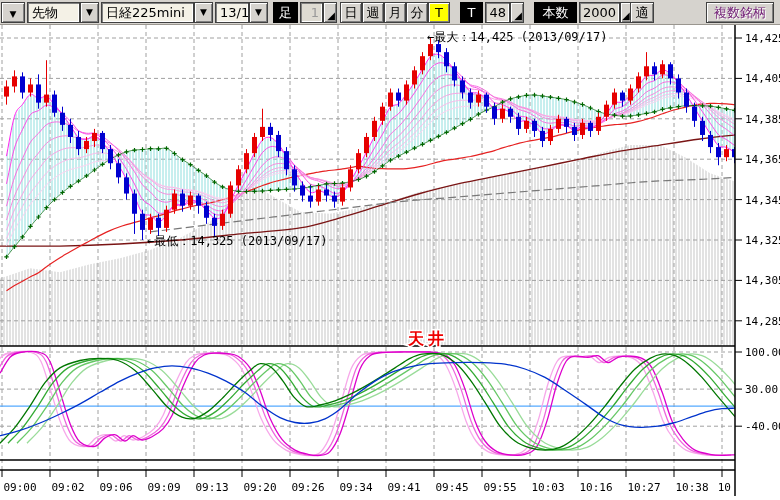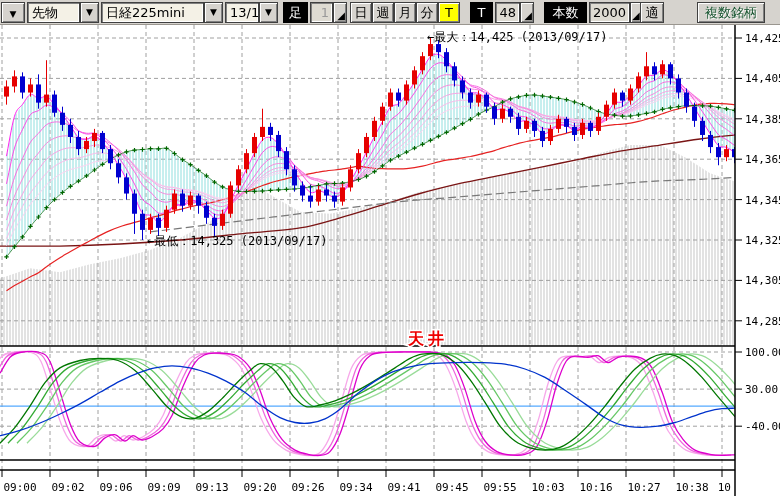--- a/index.html
+++ b/index.html
@@ -18,37 +18,37 @@
   .combo .fld{background:#f4f1e6;border:1px solid #404040;
               box-shadow:inset 1px 1px 0 #808080, inset -1px -1px 0 #fff;
               padding:0 4px;white-space:nowrap;overflow:hidden;}
   .arrowbtn{width:19px;display:flex;align-items:center;justify-content:center;font-size:9px;}
   .spin{display:flex;margin-left:2px;}
   .spin .val{background:#dedbd2;border:1px solid #404040;
              box-shadow:inset 1px 1px 0 #808080, inset -1px -1px 0 #fff;
              text-align:right;padding:0 3px;font-size:13px;}
   .spin .val.dis{color:#9a9a9a;}
   .spinbtn{width:14px;display:flex;align-items:flex-end;justify-content:flex-end;font-size:10px;line-height:10px;padding:1px;}
-  .disabled-btn{margin-left:auto;margin-right:14px;color:#14532d;text-shadow:1px 1px 0 #fff;text-align:center;}
+  .disabled-btn{margin-left:auto;margin-right:5px;color:#701a75;text-shadow:1px 1px 0 #fff;text-align:center;}
   
   #chart{position:absolute;left:0;top:25px;}
   text{font-family:"DejaVu Sans Mono","DejaVu Sans",monospace;}
 </style>
 </head>
 <body>
 
 <div id="app">
   <div id="toolbar">
     <div class="tb bevel btn" style="width:24px"><span style="font-size:9px">▼</span></div>
 
     <div class="combo" style="width:72px">
       <span class="tb fld" style="flex:1">先物</span>
       <span class="tb bevel arrowbtn">▼</span>
     </div>
-    <div class="combo" style="width:122px">
+    <div class="combo" style="width:112px">
       <span class="tb fld" style="flex:1">日経225mini</span>
       <span class="tb bevel arrowbtn">▼</span>
     </div>
     <div class="combo" style="width:53px">
       <span class="tb fld" style="flex:1">13/12</span>
       <span class="tb bevel arrowbtn">▼</span>
     </div>
 
     <div class="tb chip" style="width:25px;margin-left:5px">足</div>
     <div class="spin" style="width:37px">

